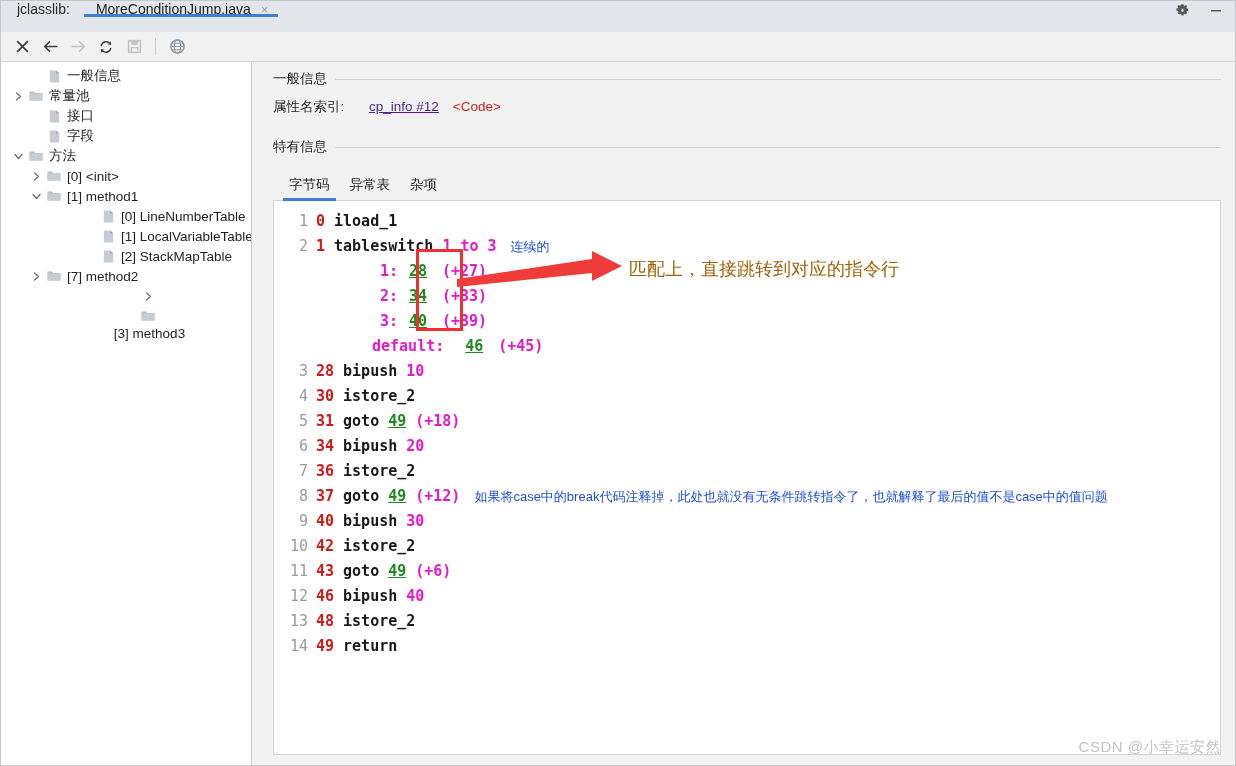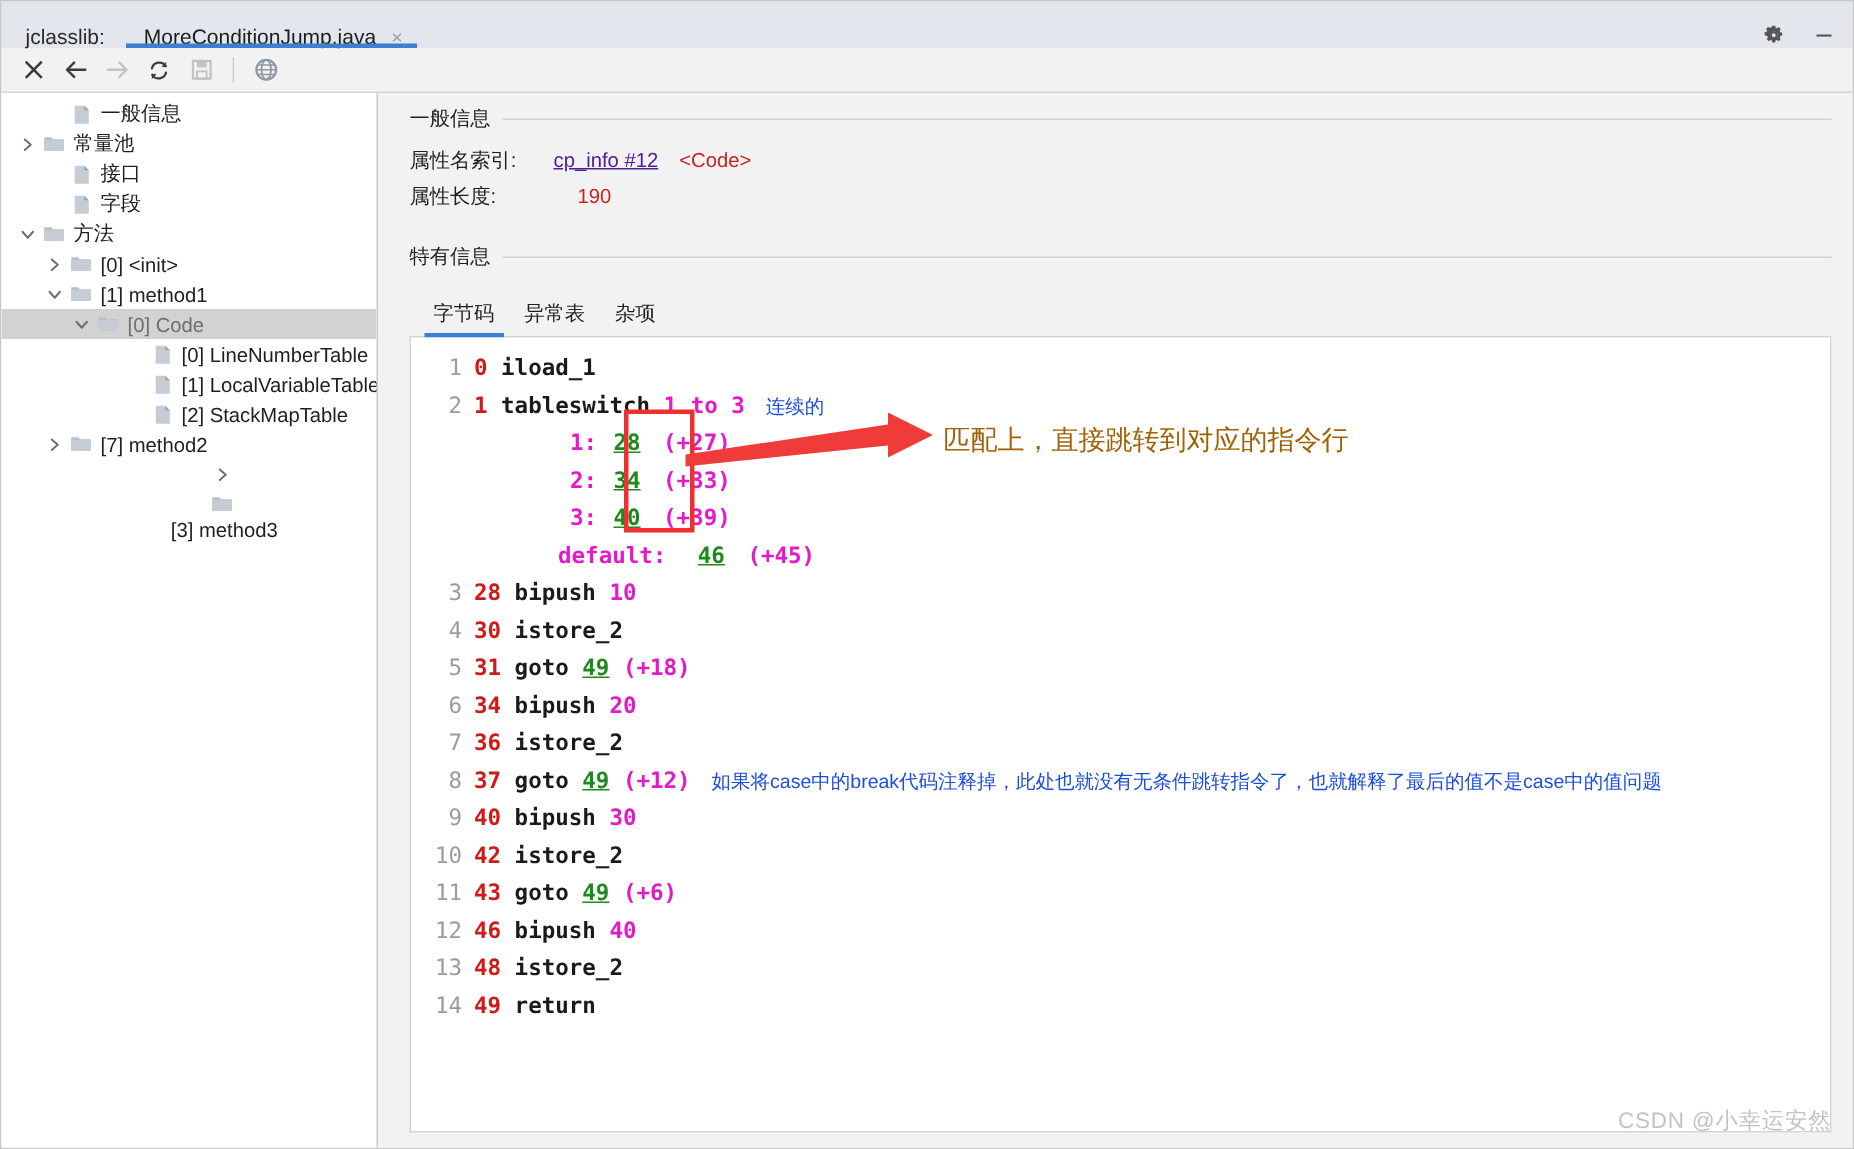--- a/index.html
+++ b/index.html
@@ -17,21 +17,21 @@
     border: 1px solid #c8c8c8;
     display: flex;
     flex-direction: column;
   }
 
   
   .titlebar {
     height: 31px;
     background: #e3e6ec;
     display: flex;
-    align-items: flex-end;
+    align-items: flex-start;
     flex: 0 0 auto;
     position: relative;
   }
   .titlebar-label {
     display: flex; align-items: center;
     padding: 0 14px 0 16px;
     font-size: 14px; color: #2b2b2b;
   }
   .doc-tab {
     display: flex; align-items: center;
@@ -359,34 +359,20 @@
             </svg>
           </span>
           <span class="tree-icon">
             <svg width="14" height="12" viewBox="0 0 14 12">
               <path d="M0.5 1.5h4.6l1.2 1.4H13.5v7.6H0.5z" fill="#b8c0c8"></path>
               <path d="M0.5 3.4h13v7.1h-13z" fill="#c5ccd3"></path>
             </svg>
           </span>
           <span class="tree-label">[1] method1</span>
         </div>
-        <div class="tree-row selected" style="padding-left: 46px;">
-          <span class="twisty">
-            <svg width="9" height="9" viewBox="0 0 9 9">
-              <path d="M1 2.5 L4.5 6.5 L8 2.5" stroke="#6d6d6d" stroke-width="1.3" fill="none" stroke-linecap="round" stroke-linejoin="round"></path>
-            </svg>
-          </span>
-          <span class="tree-icon">
-            <svg width="14" height="12" viewBox="0 0 14 12">
-              <path d="M0.5 1.5h4.6l1.2 1.4H13.5v7.6H0.5z" fill="#b8c0c8"></path>
-              <path d="M0.5 3.4h13v7.1h-13z" fill="#c5ccd3"></path>
-            </svg>
-          </span>
-          <span class="tree-label">[0] Code</span>
-        </div>
         <div class="tree-row" style="padding-left: 82px;">
           <span class="twisty empty"></span>
           <span class="tree-icon">
             <svg width="11" height="13" viewBox="0 0 11 13">
               <path d="M0.8 0.5h6.4l3 3v9H0.8z" fill="#c5ccd3"></path>
               <path d="M7.2 0.5l3 3h-3z" fill="#9aa4ad"></path>
             </svg>
           </span>
           <span class="tree-label">[0] LineNumberTable</span>
         </div>
@@ -448,24 +434,20 @@
         <span>一般信息</span>
         <span class="rule"></span>
       </div>
 
       <div id="fields">
           <div class="kv-row">
             <span class="kv-key">属性名索引:</span>
             <span class="kv-link">cp_info #12</span>
             <span class="kv-extra">&lt;Code&gt;</span>
           </div>
-          <div class="kv-row">
-            <span class="kv-key">属性长度:</span>
-            <span class="kv-val">190</span>
-          </div>
         </div>
 
       <div class="section-head" style="margin-top:16px">
         <span>特有信息</span>
         <span class="rule"></span>
       </div>
 
       <div class="tabs" id="tabs">
           <div class="tab"><span>字节码</span><span class="tab-underline"></span></div>
           <div class="tab"><span>异常表</span></div>

